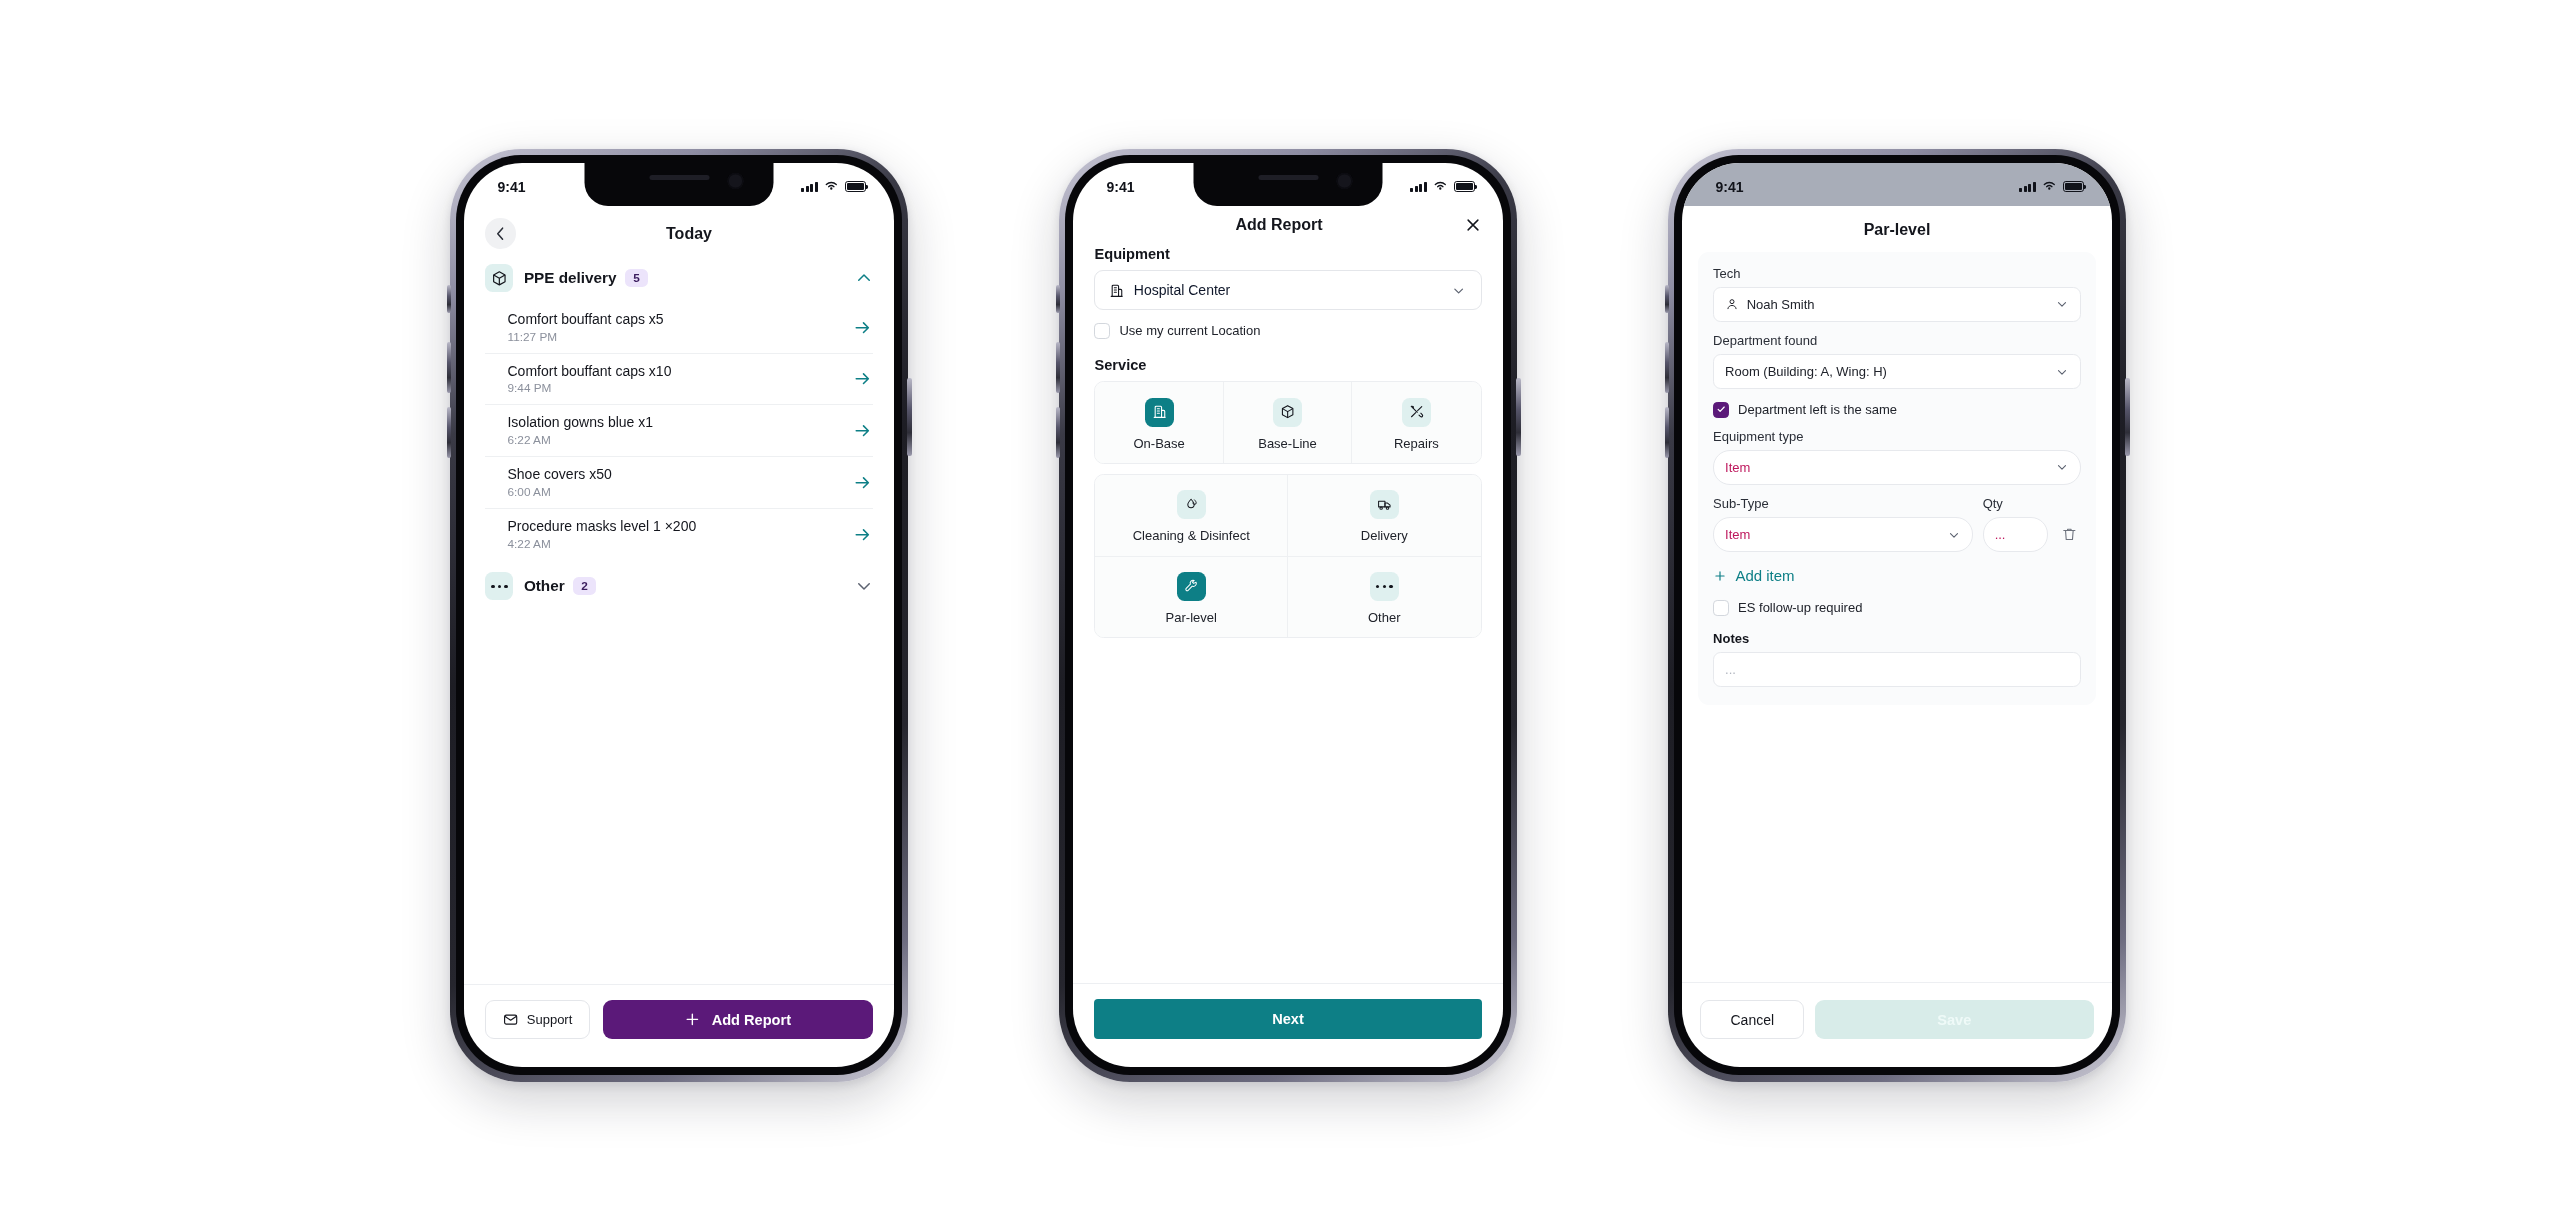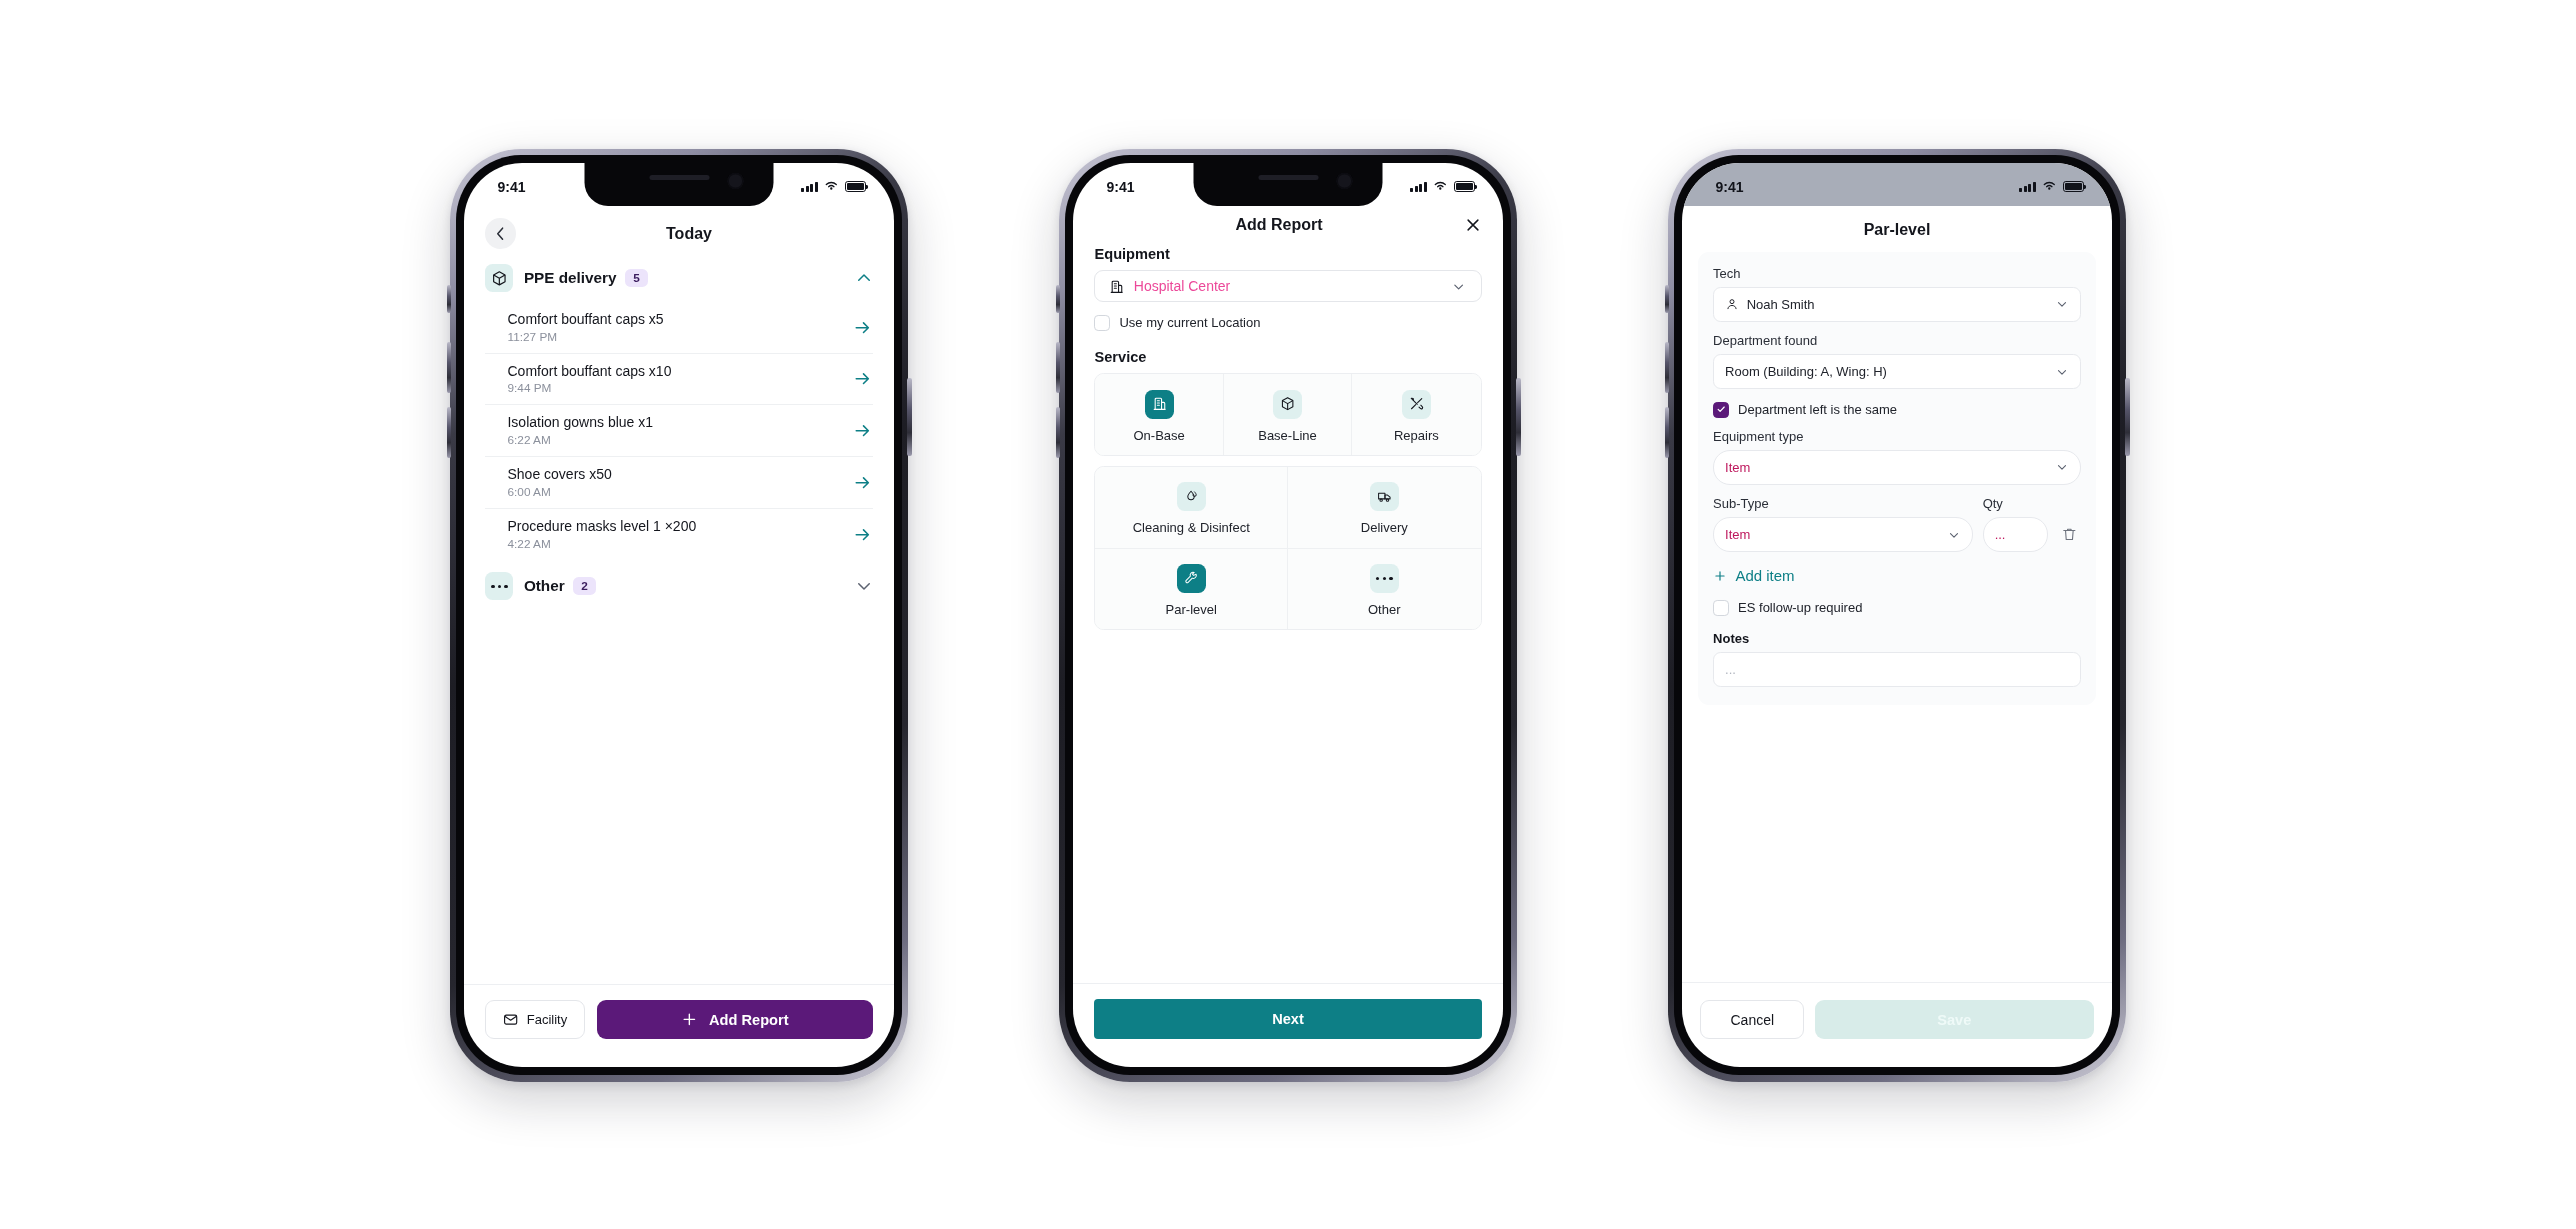--- a/index.html
+++ b/index.html
@@ -167,23 +167,23 @@
     height:39px; display:flex;align-items:center;justify-content:center;gap:11px;
     font-size: 14.6px; font-weight: bold;
   }
 
   
   .p2-head { display:flex; align-items:center; padding: 9.7px 21px 12.5px 21px; }
   .p2-title { flex:1 1 auto; text-align:center; font-size:16px; font-weight:bold; color:#14161d;}
   .p2-body { padding: 0 21px; }
   .flabel { font-size: 14.6px; font-weight: bold; color:#14161d; margin-bottom: 8.3px; }
   .select {
-    height: 32px; border:0.7px solid #e4e6ea; border-radius:9px; background:#fff;
+    height: 40px; border:0.7px solid #e4e6ea; border-radius:9px; background:#fff;
     display:flex; align-items:center; gap:9px; padding: 0 14px;
-    font-size: 14px; color:#ec4899;
+    font-size: 14px; color:#0f172a;
   }
   .chk-row { display:flex; align-items:center; gap:9px; margin-top: 12.5px; }
   .chk {
     width: 16px; height: 16px; border-radius:4.2px; border: 1.4px solid #d3d7dd; background:#fff;
     flex:0 0 auto; display:flex;align-items:center;justify-content:center;
   }
   .chk.on { background:#5b1979; border-color:#5b1979; }
   .chk-label { font-size: 13px; color:#20232b; }
 
   .svc-grid1 {
@@ -381,21 +381,21 @@
               <path d="M5 9l7 7 7-7" stroke="#5c6270" stroke-width="2" fill="none" stroke-linecap="round" stroke-linejoin="round"></path>
             </svg>
         </div>
 
         <div class="p1-footer">
           <div class="btn-outline">
             <svg width="15.3" height="15.3" viewBox="0 0 24 24">
                 <rect x="2.5" y="5" width="19" height="14" rx="2.6" stroke="#14161d" stroke-width="1.8" fill="none"></rect>
                 <path d="M3.4 7l8.6 6 8.6-6" stroke="#14161d" stroke-width="1.8" fill="none" stroke-linecap="round" stroke-linejoin="round"></path>
               </svg>
-            <span>Facility</span>
+            <span>Support</span>
           </div>
           <div class="btn-primary-purple">
             <svg width="16.7" height="16.7" viewBox="0 0 24 24">
                 <path d="M12 4.5v15M4.5 12h15" stroke="#ffffff" stroke-width="2" stroke-linecap="round"></path>
               </svg>
             <span>Add Report</span>
           </div>
         </div>
 
       </div>

